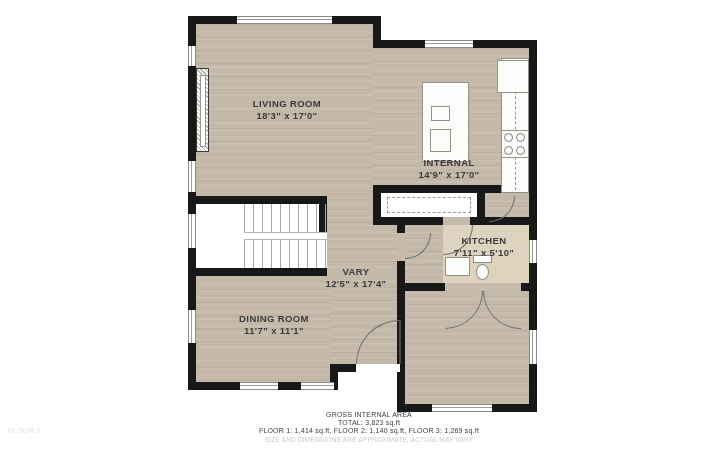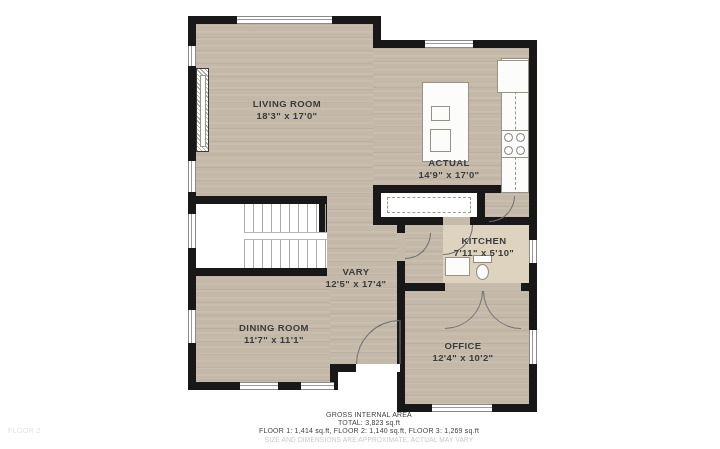--- a/index.html
+++ b/index.html
@@ -128,38 +128,34 @@
   <div class="arc arc-bl" style="left:483px;top:291px;width:38px;height:38px"></div>
   <div class="arc arc-br" style="left:443px;top:225px;width:30px;height:30px"></div>
   <div class="arc arc-br" style="left:489px;top:196px;width:26px;height:26px"></div>
   <div class="arc arc-br" style="left:405px;top:233px;width:26px;height:26px"></div>
 
   <div class="room-label" style="left:287px;top:110px">
     <span>LIVING ROOM</span>
     <span>18'3" x 17'0"</span>
   </div>
   <div class="room-label" style="left:449px;top:169px">
-    <span>ACTUAL</span>
+    <span>INTERNAL</span>
     <span>14'9" x 17'0"</span>
   </div>
   <div class="room-label" style="left:356px;top:278px">
     <span>VARY</span>
     <span>12'5" x 17'4"</span>
   </div>
   <div class="room-label" style="left:484px;top:247px">
     <span>KITCHEN</span>
     <span>7'11" x 5'10"</span>
   </div>
-  <div class="room-label" style="left:274px;top:334px">
+  <div class="room-label" style="left:274px;top:325px">
     <span>DINING ROOM</span>
     <span>11'7" x 11'1"</span>
-  </div>
-  <div class="room-label" style="left:463px;top:352px">
-    <span>OFFICE</span>
-    <span>12'4" x 10'2"</span>
   </div>
 
   <div class="summary">
     <div>GROSS INTERNAL AREA</div>
     <div>TOTAL: 3,823 sq.ft</div>
     <div>FLOOR 1: 1,414 sq.ft, FLOOR 2: 1,140 sq.ft, FLOOR 3: 1,269 sq.ft</div>
     <div class="disclaimer">SIZE AND DIMENSIONS ARE APPROXIMATE, ACTUAL MAY VARY</div>
   </div>
 
   <div class="watermark">FLOOR 2</div>

